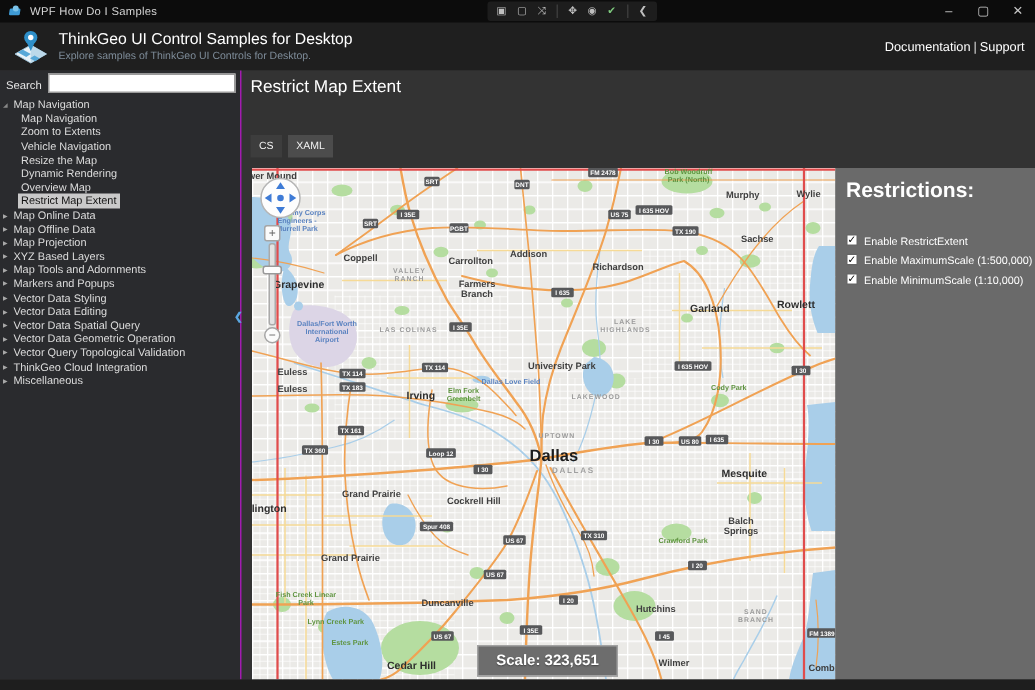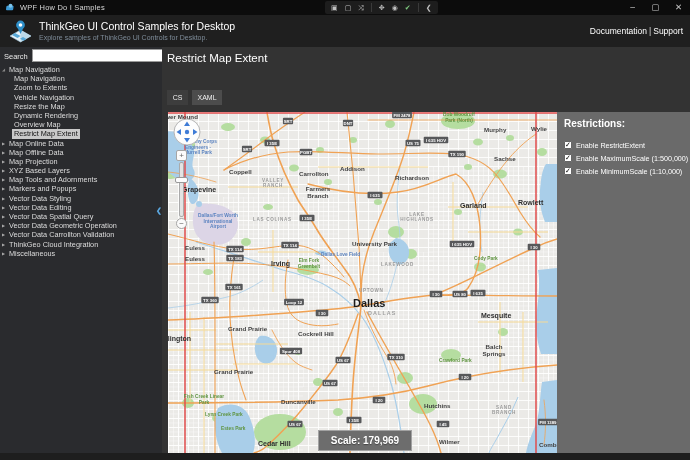--- a/index.html
+++ b/index.html
@@ -17,21 +17,21 @@
 .win-btn{width:23px;text-align:center;line-height:14px;font-size:8.5px;color:#c9c9c9}
 
 .header{position:absolute;left:0;top:15px;right:0;height:32px;background:#1f1f1f}
 .logo{position:absolute;left:7px;top:3px;width:27px;height:27px}
 .h-title{position:absolute;left:39px;top:5px;font-size:10.5px;font-weight:normal;color:#fff}
 .h-sub{position:absolute;left:39px;top:19px;font-size:7px;color:#7e8c99}
 .h-links{position:absolute;right:7px;top:11px;font-size:8.5px;color:#fff}
 .h-links a{color:#fff;}
 .h-links .sep{text-decoration:none;color:#ddd;padding:0 2px}
 
-.sidebar{position:absolute;left:0;top:47px;width:185px;bottom:7px;background:#2a2b2e;border-right:6px solid #a21caf}
+.sidebar{position:absolute;left:0;top:47px;width:161px;bottom:7px;background:#2a2b2e;border-right:1px solid #a21caf}
 .search-row{position:absolute;left:0;top:2px;right:2px;height:13px}
 .search-label{position:absolute;left:4px;top:3px;font-size:7.5px;color:#e8e8e8}
 .search-input{position:absolute;left:32px;top:0;right:1px;height:13px;background:#fff;border:1px solid #9a9a9a}
 .tree{position:absolute;left:0;top:18px;right:0;color:#dcdcdc;font-size:7.3px}
 .tree-item{height:9.2px;line-height:9.2px;white-space:nowrap;position:relative;padding-left:12px}
 .tree-item.parent,.tree-item.parent-expanded{padding-left:7px}
 .tree-item .arrow{position:absolute;left:2px;top:0;font-size:4px;color:#a8a8a8;line-height:9.2px}
 .tree-item.parent-expanded .arrow{color:#888}
 .tree-item .lbl{display:inline-block;padding:0 2px}
 .tree-item.selected .lbl{background:#c9c9c9;color:#131313}
@@ -50,21 +50,21 @@
 .compass{position:absolute;left:5px;top:6px;width:28px;height:28px}
 .zoombar{position:absolute;left:8px;top:38px;width:12px}
 .zbtn{position:absolute;left:0;width:11px;height:11px;background:#fbfbfb;border:1px solid #a5a5a5;border-radius:2px;text-align:center;line-height:9px;font-size:8px;color:#666}
 .zbtn.plus{top:0}
 .zbtn.minus{top:68px;border-radius:6px}
 .ztrack{position:absolute;left:3px;top:12px;width:5px;height:55px;background:#e3e3e3;border:1px solid #aaa;border-radius:2px}
 .zthumb{position:absolute;left:-1px;top:27px;width:13px;height:6px;background:#fdfdfd;border:1px solid #999;border-radius:2px}
 .scalebox{position:absolute;left:150px;top:318px;width:94px;height:21px;background:#6d6d6d;border:1px solid #a2a2a2;color:#fff;font-weight:bold;font-size:10px;text-align:center;line-height:19px;text-shadow:0 1px 1px #444}
 
 .panel{position:absolute;left:395px;top:65px;width:133px;height:341px;background:#6a6a6a;color:#fff;padding:6px 0 0 7px}
-.panel-title{font-size:10px;font-weight:bold;margin-bottom:10px}
+.panel-title{font-size:14px;font-weight:bold;margin-bottom:20px}
 .chk-row{display:flex;align-items:center;gap:4px;height:12px;margin-bottom:1px;font-size:7.2px;white-space:nowrap}
 .cb{width:8px;height:8px;background:#fff;border:1px solid #666;border-radius:1px;flex:none;text-align:center;line-height:7px;font-size:7px;color:#000;font-weight:bold;font-family:"DejaVu Sans",sans-serif}
 .bottom-strip{position:absolute;left:0;bottom:0;right:0;height:7px;background:#1e1e1e}
 </style>
 </head>
 <body>
 
 <div class="window">
 
   <div class="titlebar">
@@ -123,21 +123,21 @@
         <div class="tree-item parent"><span class="arrow">▶</span><span class="lbl">Map Online Data</span></div>
         <div class="tree-item parent"><span class="arrow">▶</span><span class="lbl">Map Offline Data</span></div>
         <div class="tree-item parent"><span class="arrow">▶</span><span class="lbl">Map Projection</span></div>
         <div class="tree-item parent"><span class="arrow">▶</span><span class="lbl">XYZ Based Layers</span></div>
         <div class="tree-item parent"><span class="arrow">▶</span><span class="lbl">Map Tools and Adornments</span></div>
         <div class="tree-item parent"><span class="arrow">▶</span><span class="lbl">Markers and Popups</span></div>
         <div class="tree-item parent"><span class="arrow">▶</span><span class="lbl">Vector Data Styling</span></div>
         <div class="tree-item parent"><span class="arrow">▶</span><span class="lbl">Vector Data Editing</span></div>
         <div class="tree-item parent"><span class="arrow">▶</span><span class="lbl">Vector Data Spatial Query</span></div>
         <div class="tree-item parent"><span class="arrow">▶</span><span class="lbl">Vector Data Geometric Operation</span></div>
-        <div class="tree-item parent"><span class="arrow">▶</span><span class="lbl">Vector Data Carrollton Validation</span></div>
+        <div class="tree-item parent"><span class="arrow">▶</span><span class="lbl">Vector Query Topological Validation</span></div>
         <div class="tree-item parent"><span class="arrow">▶</span><span class="lbl">ThinkGeo Cloud Integration</span></div>
         <div class="tree-item parent"><span class="arrow">▶</span><span class="lbl">Miscellaneous</span></div>
       </div>
   </div>
   <span class="collapse-chevron">❮</span>
 
   <div class="content">
     <div class="page-title">Restrict Map Extent</div>
     <div class="tabs">
       <div class="tab t0">CS</div>
@@ -472,21 +472,21 @@
         <path d="M3.5 14 L8 11 V17 Z" fill="#3e7bd6"></path>
         <path d="M24.5 14 L20 11 V17 Z" fill="#3e7bd6"></path>
         <circle cx="14" cy="14" r="2.2" fill="#3e7bd6"></circle>
       </svg>
       <div class="zoombar">
         <div class="zbtn plus">+</div>
         <div class="ztrack"></div>
         <div class="zthumb"></div>
         <div class="zbtn minus">−</div>
       </div>
-      <div class="scalebox">Scale: 179,969</div>
+      <div class="scalebox">Scale: 323,651</div>
     </div>
 
     <div class="panel">
       <div class="panel-title">Restrictions:</div>
       <div id="chk-list">
           <div class="chk-row">
             <span class="cb">✓</span>
             <span>Enable RestrictExtent</span>
           </div>
           <div class="chk-row">

